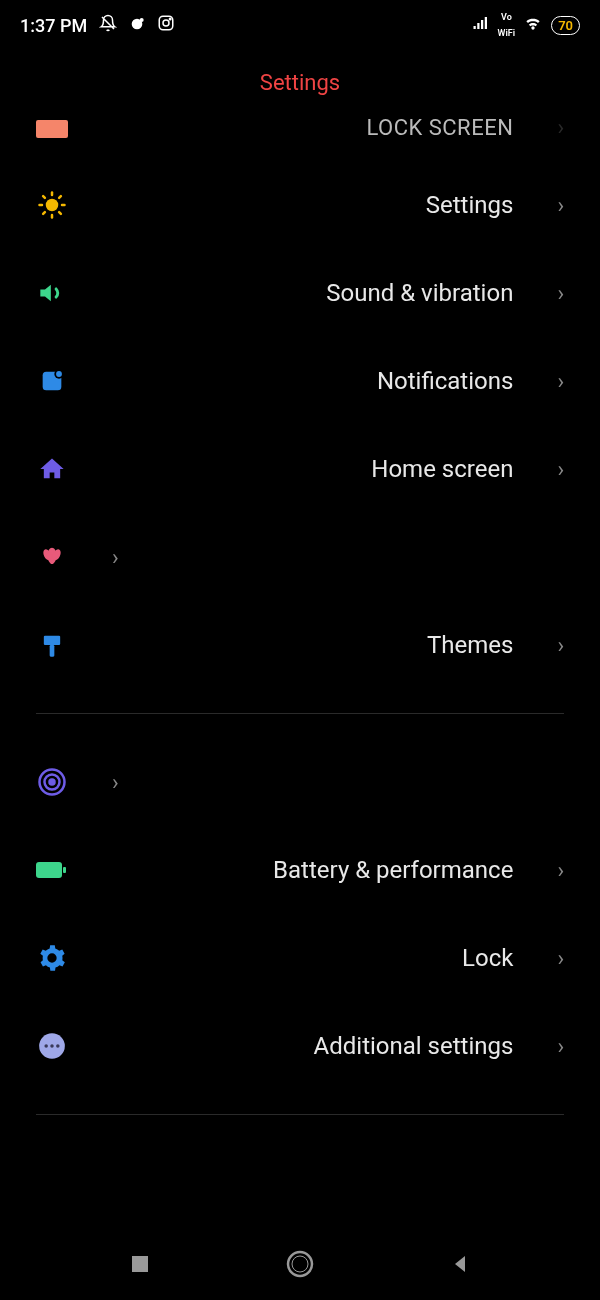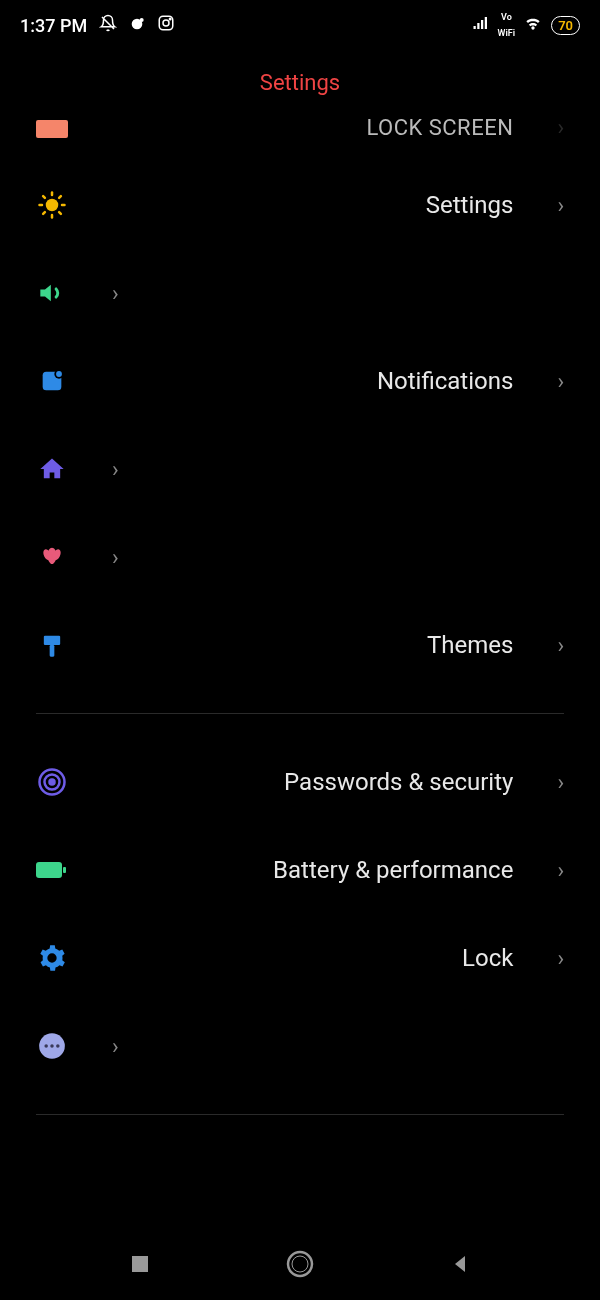--- a/index.html
+++ b/index.html
@@ -194,20 +194,21 @@
     <div class="chevron">›</div>
   </div>
 
   <div class="settings-item">
     <div class="item-icon">
       <svg width="28" height="28" viewBox="0 0 24 24" fill="#3dd68c">
           <path d="M11 5L6 9H2v6h4l5 4V5z"></path>
           <path d="M15.5 8.5a5 5 0 0 1 0 7" fill="none" stroke="#3dd68c" stroke-width="2.5" stroke-linecap="round"></path>
         </svg>
     </div>
+    <div class="item-label">Sound &amp; vibration</div>
     <div class="chevron">›</div>
   </div>
 
   <div class="settings-item">
     <div class="item-icon">
       <svg width="28" height="28" viewBox="0 0 24 24">
           <rect x="4" y="4" width="16" height="16" rx="3" fill="#2e8ae6"></rect>
           <circle cx="18" cy="6" r="4" fill="#000"></circle>
           <circle cx="18" cy="6" r="2.5" fill="#2e8ae6"></circle>
         </svg>
@@ -215,20 +216,21 @@
     <div class="item-label">Notifications</div>
     <div class="chevron">›</div>
   </div>
 
   <div class="settings-item">
     <div class="item-icon">
       <svg width="28" height="28" viewBox="0 0 24 24" fill="#6e5ce6">
           <path d="M12 3l10 9h-3v8h-5v-5h-4v5H5v-8H2z"></path>
         </svg>
     </div>
+    <div class="item-label">Home screen</div>
     <div class="chevron">›</div>
   </div>
 
   <div class="settings-item">
     <div class="item-icon">
       <svg width="28" height="28" viewBox="0 0 24 24" fill="#e85a7a">
           <path d="M12 4c-2 0-4 3-4 6 0 4 2 8 4 8s4-4 4-8c0-3-2-6-4-6z"></path>
           <ellipse cx="8" cy="10" rx="3" ry="5" transform="rotate(-25 8 10)"></ellipse>
           <ellipse cx="16" cy="10" rx="3" ry="5" transform="rotate(25 16 10)"></ellipse>
         </svg>
@@ -254,21 +256,20 @@
 <div class="settings-list">
 
   <div class="settings-item">
     <div class="item-icon">
       <svg width="30" height="30" viewBox="0 0 24 24" fill="none" stroke="#6e5ce6" stroke-width="2">
           <circle cx="12" cy="12" r="10"></circle>
           <circle cx="12" cy="12" r="6"></circle>
           <circle cx="12" cy="12" r="2" fill="#6e5ce6"></circle>
         </svg>
     </div>
-    <div class="item-label">Passwords &amp; security</div>
     <div class="chevron">›</div>
   </div>
 
   <div class="settings-item">
     <div class="item-icon">
       <svg width="32" height="20" viewBox="0 0 32 20">
           <rect x="0" y="2" width="26" height="16" rx="3" fill="#3dd68c"></rect>
           <rect x="27" y="7" width="3" height="6" rx="1" fill="#3dd68c"></rect>
         </svg>
     </div>
@@ -288,20 +289,21 @@
 
   <div class="settings-item">
     <div class="item-icon">
       <svg width="28" height="28" viewBox="0 0 24 24">
           <circle cx="12" cy="12" r="11" fill="#9fa8e8"></circle>
           <circle cx="7" cy="12" r="1.5" fill="#3a3a5a"></circle>
           <circle cx="12" cy="12" r="1.5" fill="#3a3a5a"></circle>
           <circle cx="17" cy="12" r="1.5" fill="#3a3a5a"></circle>
         </svg>
     </div>
+    <div class="item-label">Additional settings</div>
     <div class="chevron">›</div>
   </div>
 
 </div>
 
 <div class="divider"></div>
 
 <div class="nav-bar">
   <div class="nav-btn">
     <svg width="20" height="20" viewBox="0 0 20 20">

